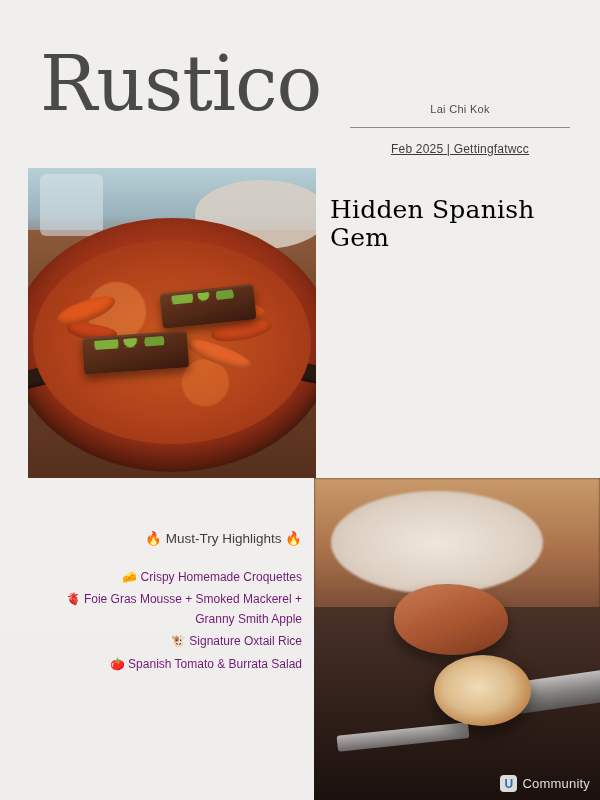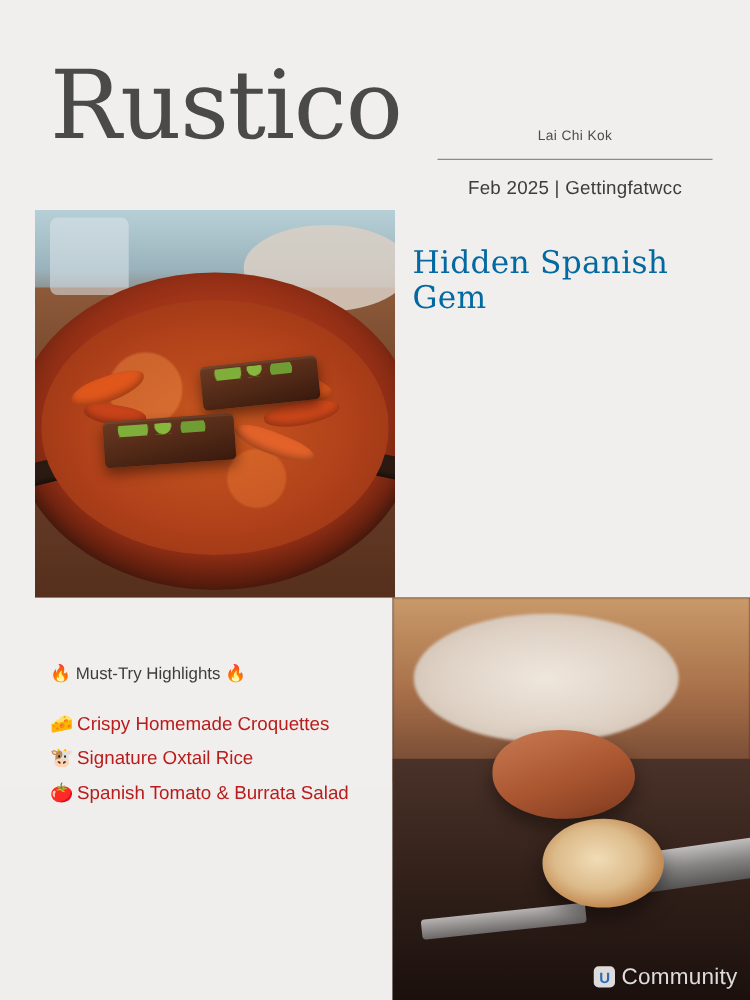--- a/index.html
+++ b/index.html
@@ -52,24 +52,25 @@
     color: #4d4d4b;
     letter-spacing: 0.3px;
     padding-bottom: 12px;
   }
   .rule {
     border-top: 1px solid #8d8b88;
     width: 100%;
     height: 0;
   }
   .issue {
-    font-size: 15px;
+    font-size: 12px;
     color: #3d3d3b;
     padding-top: 14px;
     letter-spacing: 0.2px;
+    text-decoration: underline;
   }
 
   
   .photo-paella {
     position: absolute;
     left: 28px;
     top: 168px;
     width: 288px;
     height: 310px;
     overflow: hidden;
@@ -153,52 +154,53 @@
     left: 330px;
     top: 196px;
     width: 244px;
   }
   .article h2 {
     margin: 0 0 20px 0;
     font-family: "DejaVu Serif", serif;
     font-weight: 400;
     font-size: 25px;
     line-height: 1.1;
-    color: #0369a1;
+    color: #000000;
     letter-spacing: 0.2px;
   }
   .article p {
     margin: 0;
     font-size: 13.5px;
     line-height: 1.72;
     color: #3f3e3c;
     text-align: justify;
   }
 
   
   .highlights {
     position: absolute;
     left: 40px;
     top: 530px;
     width: 262px;
+    text-align: right;
   }
   .highlights .hl-title {
     font-size: 13.5px;
     color: #3f3e3c;
     margin-bottom: 22px;
   }
   .highlights ul {
     list-style: none;
     margin: 0;
     padding: 0;
   }
   .highlights li {
-    font-size: 15px;
+    font-size: 12px;
     line-height: 1.62;
-    color: #b91c1c;
+    color: #701a75;
     margin-bottom: 3px;
   }
   .emoji { margin-right: 3px; }
 
   
   .photo-croq {
     position: absolute;
     left: 314px;
     top: 478px;
     width: 286px;
@@ -265,21 +267,21 @@
     color: #2f7fd4;
     font-size: 12px;
     font-weight: bold;
     display: flex;
     align-items: center;
     justify-content: center;
     font-family: "Liberation Sans", sans-serif;
   }
   .wm-text {
     color: #ffffff;
-    font-size: 18px;
+    font-size: 13px;
     letter-spacing: 0.2px;
     text-shadow: 0 1px 2px rgba(0,0,0,0.35);
   }
 </style>
 </head>
 <body>
 
 <div class="page">
 
   <div class="header">
@@ -319,20 +321,23 @@
     <h2>Hidden Spanish Gem</h2>
   </div>
 
   <div class="highlights">
     <div class="hl-title">🔥 Must-Try Highlights 🔥</div>
     <ul>
       <li>
         <span class="emoji">🧀</span><span>Crispy Homemade Croquettes</span>
       </li>
       <li>
+        <span class="emoji">🫀</span><span>Foie Gras Mousse + Smoked Mackerel + Granny Smith Apple</span>
+      </li>
+      <li>
         <span class="emoji">🐮</span><span>Signature Oxtail Rice</span>
       </li>
       <li>
         <span class="emoji">🍅</span><span>Spanish Tomato &amp; Burrata Salad</span>
       </li>
     </ul>
   </div>
 
   <div class="photo-croq">
     <div class="croq-bg-top"></div>

